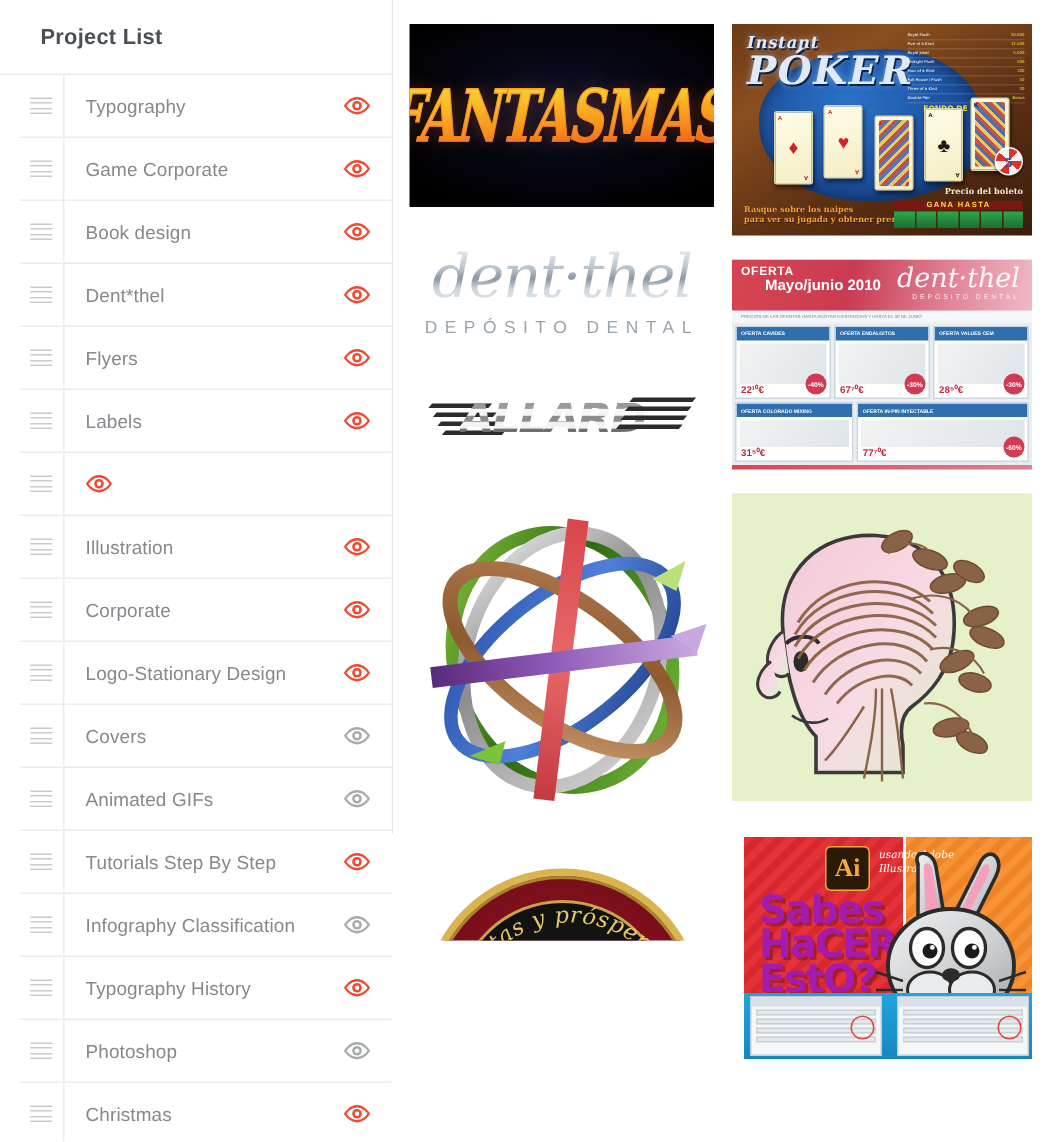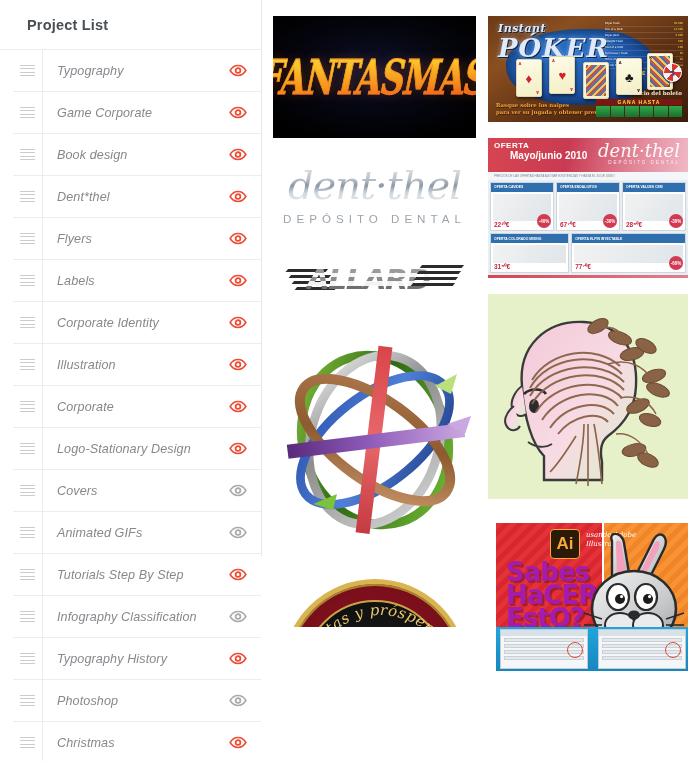--- a/index.html
+++ b/index.html
@@ -73,21 +73,20 @@
   .label-cell {
     flex: 1 1 auto;
     display: flex;
     align-items: center;
     padding-left: 14px;
     font-size: 12.6px;
     color: #85898d;
     letter-spacing: .1px;
     white-space: nowrap;
     overflow: hidden;
-    font-style: italic;
   }
   .eye-cell {
     width: 46px;
     flex: 0 0 46px;
     display: flex;
     align-items: center;
     justify-content: center;
     cursor: pointer;
   }
   .eye {
@@ -154,21 +153,21 @@
     -webkit-background-clip: text;
     background-clip: text;
     color: transparent;
     -webkit-text-stroke: 0.7px rgba(255,120,30,.55);
     transform: scaleY(1.45) skewX(-6deg);
     text-shadow: 0 0 10px rgba(255,110,20,.35);
   }
 
   
   .t-poker {
-    height: 106px;
+    height: 141px;
     background: linear-gradient(150deg,#6b3a16 0%,#8a4f20 25%,#5d3013 60%,#3a1d0b 100%);
     position: relative;
   }
   .poker-felt {
     position: absolute; left: 9%; top: 12%; width: 75%; height: 72%;
     background: radial-gradient(ellipse at 40% 35%, #2a72c8 0%, #1b4d9a 60%, #123a78 100%);
     border-radius: 50% 42% 48% 46% / 46% 50% 42% 50%;
     box-shadow: inset 0 0 12px rgba(0,0,0,.45);
   }
   .poker-title {
@@ -295,21 +294,21 @@
   .t-head { height: 205px; background:#e6f1c9; position:relative; overflow:hidden;}
 
   
   .t-sabes { height: 156px; position:relative; overflow:hidden; background:#fff;}
   .sb-left { position:absolute; left:8px; top:8px; width:53%; bottom:38px;
      background: repeating-linear-gradient(135deg,#e53138 0 5px,#d8282f 5px 10px); }
   .sb-right { position:absolute; right:0; top:8px; left:58%; bottom:38px;
      background: repeating-linear-gradient(135deg,#f79334 0 5px,#ef8526 5px 10px); }
   .ai-badge { position:absolute; left:62px; top:14px; width:30px;height:30px;border-radius:4px;
      background:#2b1a05; border:1.5px solid #f7a93c; display:flex;align-items:center;justify-content:center;}
-  .ai-badge b { color:#f7a93c; font-family:Liberation Sans, sans-serif; font-size:17px; font-weight:700;}
+  .ai-badge b { color:#f7a93c; font-family:Liberation Serif, serif; font-size:17px; font-weight:700;}
   .sb-sub { position:absolute; left:98px; top:16px; color:#fff; font-size:7px; font-style:italic; font-family:"DejaVu Serif",serif; line-height:9px;}
   .sb-title { position:absolute; left:18px; top:46px; color:#a21caf; font-weight:700;
      font-size:26px; line-height:23px; letter-spacing:-1px;
      text-shadow: 2px 2px 0 rgba(0,0,0,.25); font-family:"DejaVu Sans", sans-serif; }
   .sb-title span { display:block; }
   .sb-princ { position:absolute; left:22px; top:122px; color:#fff; font-size:8px; font-style:italic; font-family:"DejaVu Serif",serif;}
   .sb-blue { position:absolute; left:8px; right:0; bottom:0; height:44px;
      background: linear-gradient(180deg,#1fa5dd,#1787bd); }
   .sb-panel { position:absolute; bottom:2px; width:44%; height:40px; background:#f4f6f8; border:.7px solid #c3ccd4; overflow:hidden;}
   .sb-panel.p1 { left:12px; } .sb-panel.p2 { left:55%; }
@@ -450,21 +449,20 @@
         </div>
         <div class="row">
           <div class="handle-cell">
             <div class="handle">
               <i></i>
               <i></i>
               <i></i>
               <i></i>
             </div>
           </div>
-          <div class="label-cell">Corporate Identity</div>
           <div class="eye-cell">
             <svg class="eye on" viewBox="0 0 22 15">
               <path class="outer" d="M11 1.4 C17 1.4 20.6 7.5 20.6 7.5 C20.6 7.5 17 13.6 11 13.6 C5 13.6 1.4 7.5 1.4 7.5 C1.4 7.5 5 1.4 11 1.4 Z"></path>
               <circle class="pupil-ring" cx="11" cy="7.5" r="2.9"></circle>
             </svg>
           </div>
         </div>
         <div class="row">
           <div class="handle-cell">
             <div class="handle">

